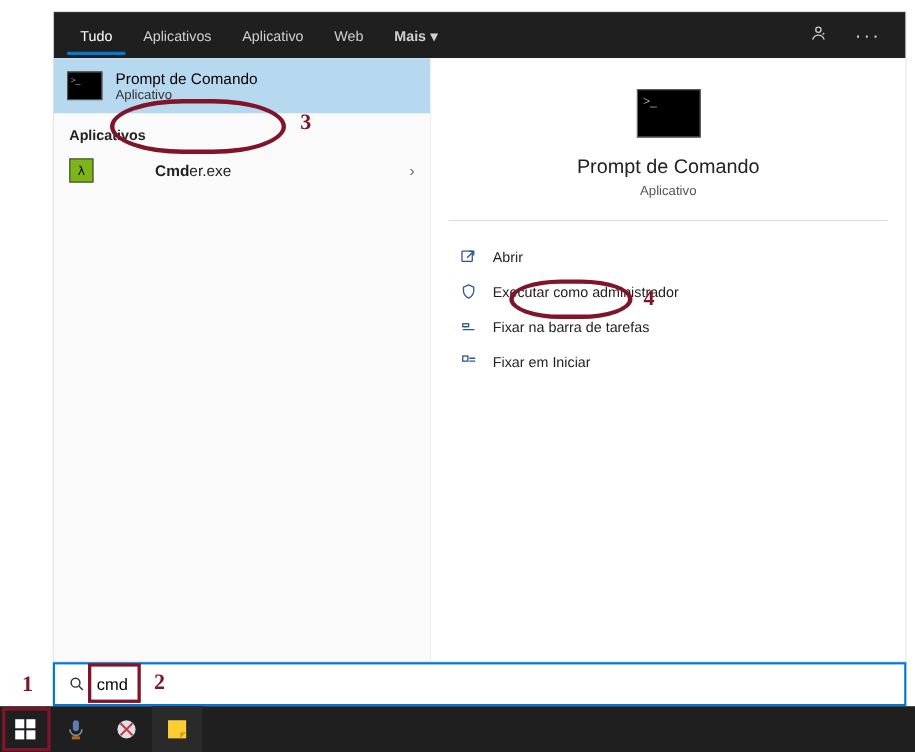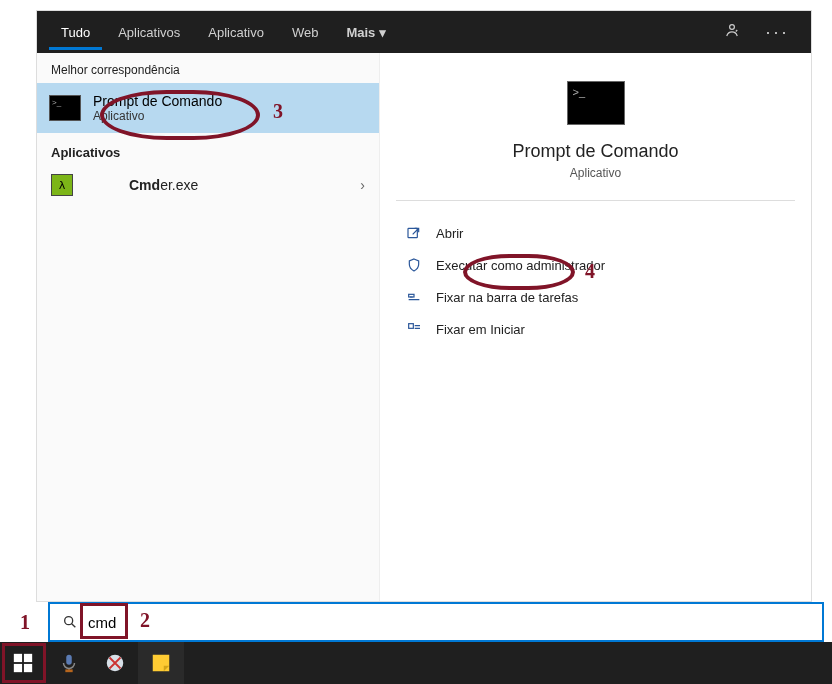--- a/index.html
+++ b/index.html
@@ -1,18 +1,18 @@
 <!DOCTYPE html>
 <html><head>
   <meta charset="utf-8">
   <style>
     * { margin: 0; padding: 0; box-sizing: border-box; font-family: "Segoe UI", Tahoma, sans-serif; }
     body { width: 832px; height: 684px; background: #fff; position: relative; overflow: hidden; }
 
-    .search-panel { position: absolute; left: 36px; top: 10px; width: 776px; height: 592px; background: #fff; border: 1px solid #ddd; display: flex; flex-direction: column; }
+    .search-panel { position: absolute; left: 48px; top: 10px; width: 776px; height: 592px; background: #fff; border: 1px solid #ddd; display: flex; flex-direction: column; }
     .tabs { display: flex; align-items: center; background: #1f1f1f; height: 42px; padding: 0 12px; gap: 4px; }
     .tab { color: #d0d0d0; font-size: 13px; padding: 10px 12px; cursor: pointer; }
     .tab.active { color: #fff; border-bottom: 3px solid #0078d4; padding-bottom: 7px; }
     .tab-more { color: #d0d0d0; font-size: 13px; padding: 10px 12px; display: flex; align-items: center; gap: 4px; cursor:pointer;font-weight:bold; }
     .tabs-spacer { flex: 1; }
     .header-icon { color: #d0d0d0; padding: 0 10px; cursor: pointer; }
     .dots { font-size: 18px; letter-spacing: 2px; }
 
     .body-row { display: flex; flex: 1; background: #fafafa; }
     .left-col { width: 342px; background: #fafafa; }
@@ -78,21 +78,20 @@
           <circle cx="12" cy="8" r="3.2"></circle>
           <path d="M5 20c1.2-3.6 4-5.4 7-5.4s5.8 1.8 7 5.4"></path>
           <path d="M17 14l2-2"></path>
         </svg>
     </div>
     <div class="header-icon dots">···</div>
   </div>
 
   <div class="body-row">
     <div class="left-col">
-      <div class="section-hdr">Melhor correspondência</div>
       <div class="best-match">
         <div class="cmd-icon-sm"></div>
         <div>
           <div class="bm-title">Prompt de Comando</div>
           <div class="bm-sub">Aplicativo</div>
         </div>
       </div>
       <div class="apps-hdr">Aplicativos</div>
       <div class="app-item">
         <div class="cmder-icon">λ</div>

